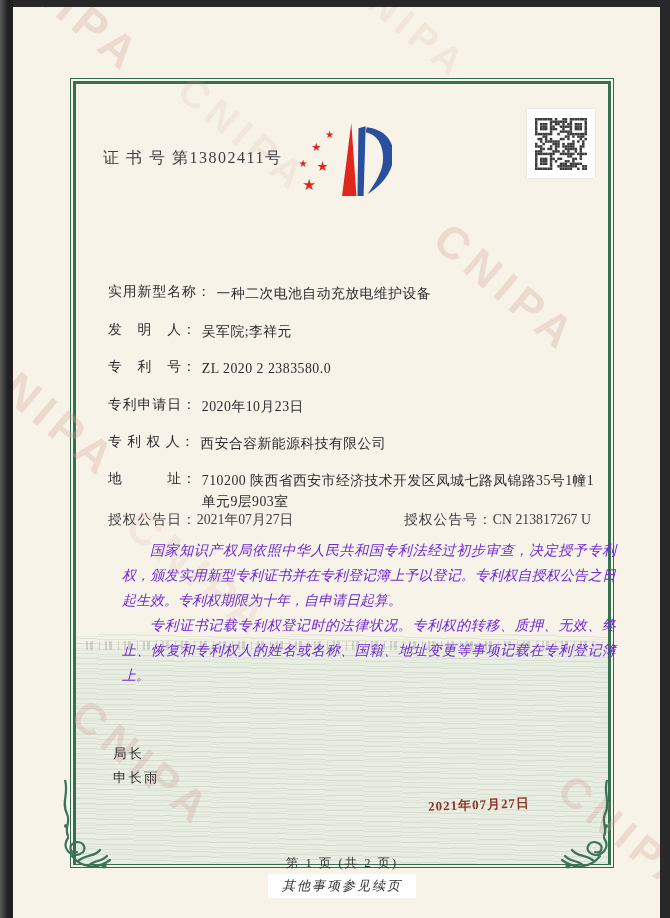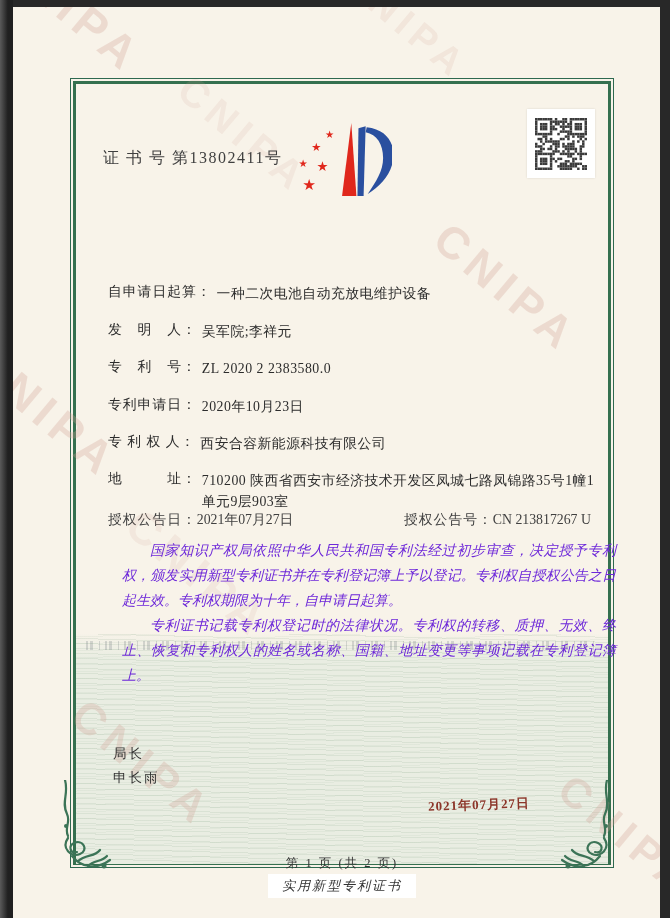--- a/index.html
+++ b/index.html
@@ -365,21 +365,21 @@
       <text x="40" y="18" font-size="10" fill="#e0271c" text-anchor="middle">★</text>
       <text x="27" y="30" font-size="11" fill="#e0271c" text-anchor="middle">★</text>
       <text x="14" y="46" font-size="10" fill="#e0271c" text-anchor="middle">★</text>
       <text x="33" y="50" font-size="13" fill="#e0271c" text-anchor="middle">★</text>
       <text x="20" y="68" font-size="15" fill="#e0271c" text-anchor="middle">★</text>
     </svg>
   </div>
 
 
   <div class="content field-row row-y0">
-    <span class="field-label">自申请日起算：</span>
+    <span class="field-label">实用新型名称：</span>
     <span class="field-value">一种二次电池自动充放电维护设备</span>
   </div>
   <div class="content field-row row-y1">
     <span class="field-label">发　明　人：</span>
     <span class="field-value">吴军院;李祥元</span>
   </div>
   <div class="content field-row row-y2">
     <span class="field-label">专　利　号：</span>
     <span class="field-value">ZL 2020 2 2383580.0</span>
   </div>
@@ -501,21 +501,21 @@
       <rect x="-28" y="7" width="56" height="4"></rect>
       <rect x="-33" y="13" width="66" height="4"></rect>
       <path d="M-38,-26 C-48,-8 -46,12 -34,24" fill="none" stroke="#d0281c" stroke-width="3"></path>
       <path d="M38,-26 C48,-8 46,12 34,24" fill="none" stroke="#d0281c" stroke-width="3"></path>
     </g>
   </svg>
   <div class="content seal-date">2021年07月27日</div>
 
   <div class="content page-ind">第 1 页 (共 2 页)</div>
   <div class="content footer-note">
-    <span>实用新型专利证书</span>
+    <span>其他事项参见续页</span>
   </div>
 
   <svg class="ornament orn-left" width="62" height="94" viewBox="0 0 62 94">
     <g stroke="#3c7457" fill="none" stroke-width="2.2" stroke-linecap="round">
       <path d="M7,0 C11,14 3,22 9,34 C13,42 6,48 10,56"></path>
       <path d="M10,58 C3,68 13,78 22,74 C31,70 25,59 16,63 C10,66 12,74 19,72"></path>
       <path d="M14,76 C24,89 40,89 52,80"></path>
       <path d="M20,81 C28,74 37,77 42,70"></path>
       <path d="M30,86 C36,80 44,82 49,76"></path>
       <circle cx="8" cy="46" r="2" fill="#3c7457" stroke="none"></circle>

